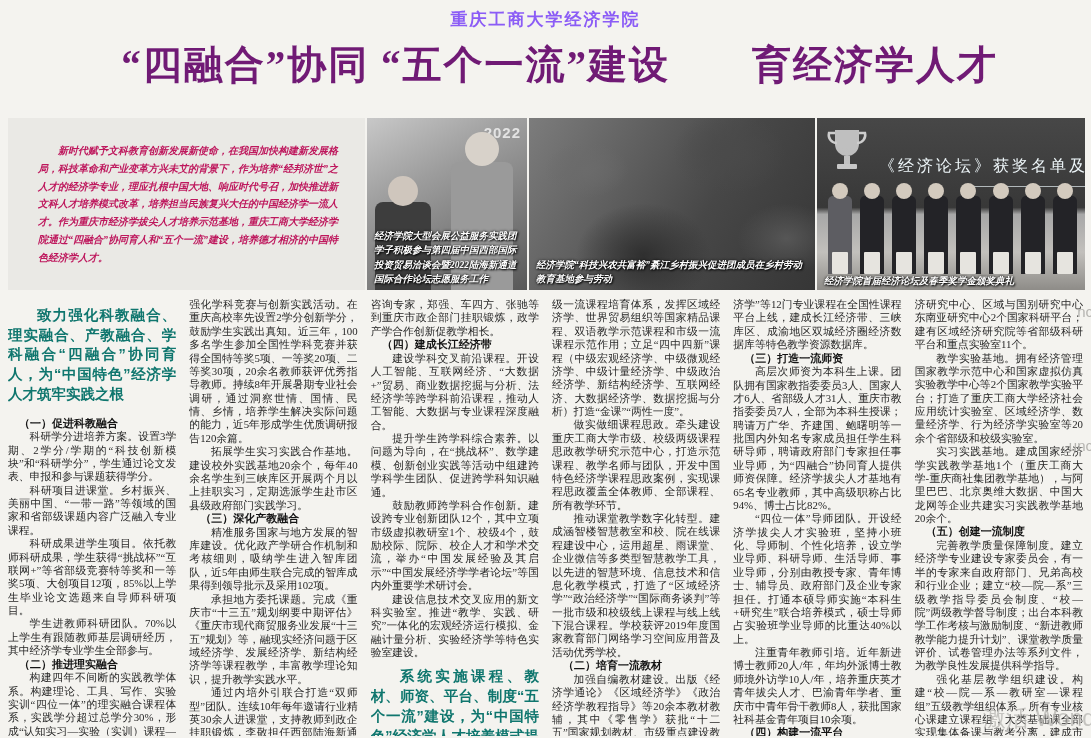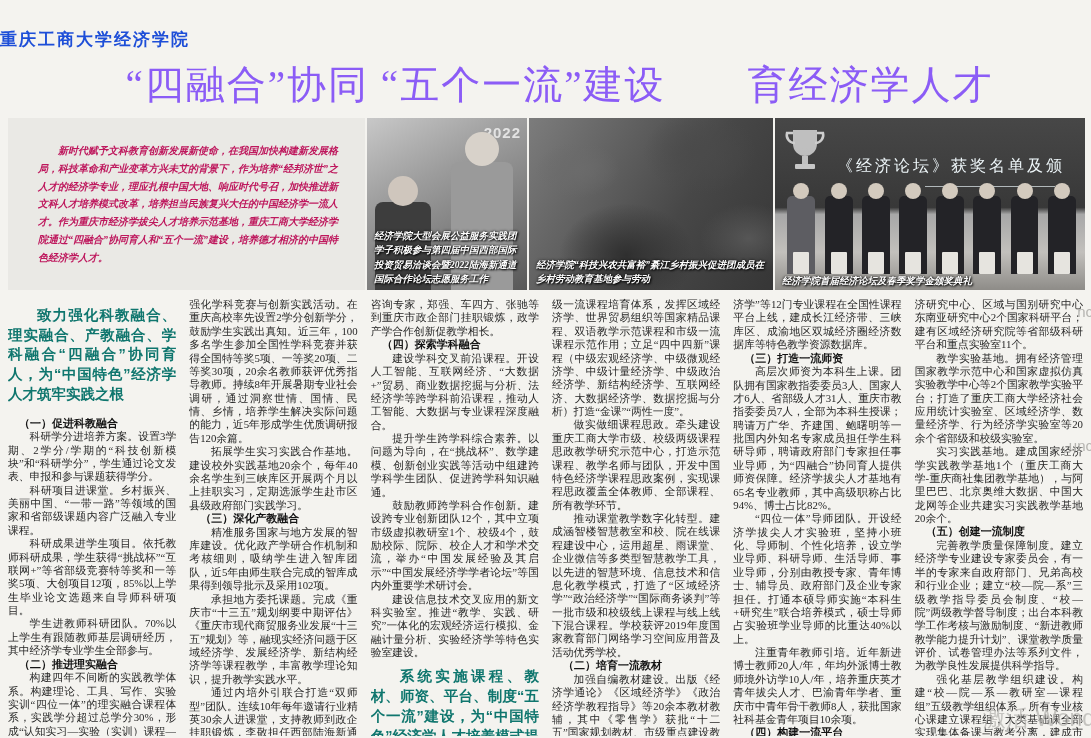--- a/index.html
+++ b/index.html
@@ -1,38 +1,38 @@
 <!DOCTYPE html>
 <html><head>
 <meta charset="utf-8">
 <style>
   * { margin:0; padding:0; box-sizing:border-box; }
   html,body { width:1091px; height:738px; }
   body { background:#f4f3ef; font-family:"Liberation Serif","DejaVu Serif",serif; color:#262626; overflow:hidden; position:relative; }
   .page { position:absolute; inset:0; }
 
-  .masthead { margin-top:28px; text-align:left; color:#1d4ed8; font-size:17px; font-weight:bold;
+  .masthead { margin-top:8px; text-align:center; color:#8b5cf6; font-size:17px; font-weight:bold;
               font-family:"Liberation Sans","DejaVu Sans",sans-serif; letter-spacing:2px; }
-  .headline { margin-top:7px; text-align:center; color:#8b5cf6; font-size:39px; font-weight:normal;
+  .headline { margin-top:7px; text-align:center; color:#701a75; font-size:39px; font-weight:bold;
               letter-spacing:2px; font-family:"Liberation Serif","DejaVu Serif",serif;padding-left:28px; }
 
   .strip { position:absolute; top:118px; left:8px; right:6px; height:172px; display:flex; gap:2px; }
   .intro { width:357px; flex:none; background:#eae9e5; padding:24px 26px 10px 30px; }
   .intro p { font-size:10px; line-height:1.78; font-style:italic; font-weight:bold; text-indent:2em; color:#be185d; }
 
   .photo { position:relative; overflow:hidden; background:#8a8a8a; flex:none; }
   .photo1 { width:160px; background:linear-gradient(150deg,#c8c8c8 0%,#9d9d9d 35%,#787878 70%,#585858 100%); }
   .photo1 .backdrop { position:absolute; top:6px; right:6px; color:#f0f0f0; opacity:.85; font-size:15px; font-weight:bold;
                       font-family:"Liberation Sans",sans-serif; letter-spacing:1px; }
   .fig { position:absolute; border-radius:8px 8px 0 0; }
   .fig-a { left:8px; bottom:0; width:56px; height:88px; background:#3d3d3d; }
   .fig-a::before { content:""; position:absolute; top:-26px; left:13px; width:30px; height:30px; border-radius:50%; background:#cfc6bd; }
   .fig-b { left:84px; bottom:0; width:62px; height:128px; background:#9a9a9a; }
   .fig-b::before { content:""; position:absolute; top:-30px; left:14px; width:34px; height:34px; border-radius:50%; background:#d8d2ca; }
-  .photo2 { width:244px;
+  .photo2 { width:286px;
     background:
       radial-gradient(60px 40px at 20% 30%, #6b6b6b, transparent 70%),
       radial-gradient(80px 60px at 70% 20%, #4a4a4a, transparent 70%),
       radial-gradient(90px 70px at 40% 80%, #2f2f2f, transparent 75%),
       radial-gradient(70px 50px at 90% 70%, #565656, transparent 70%),
       linear-gradient(120deg,#7c7c7c,#474747 60%,#363636); }
   .photo3 { flex:1;
     background:linear-gradient(180deg,#474747 0%,#383838 52%, #a7a7a7 56%, #c2c0bc 78%, #8e8c88 100%); }
   .trophy { position:absolute; top:8px; left:8px; opacity:.9; }
   .banner { position:absolute; top:38px; left:62px; right:0; color:#eef6f9; font-weight:normal; font-size:16px;
@@ -127,21 +127,21 @@
     <section class="col">
         <div class="blk pc">强化学科竞赛与创新实践活动。在重庆高校率先设置2学分创新学分，鼓励学生实践出真知。近三年，100多名学生参加全国性学科竞赛并获得全国特等奖5项、一等奖20项、二等奖30项，20余名教师获评优秀指导教师。持续8年开展暑期专业社会调研，通过洞察世情、国情、民情、乡情，培养学生解决实际问题的能力，近5年形成学生优质调研报告120余篇。</div>
         <div class="blk p">拓展学生实习实践合作基地。建设校外实践基地20余个，每年40余名学生到三峡库区开展两个月以上挂职实习，定期选派学生赴市区县级政府部门实践学习。</div>
         <div class="blk h2">（三）深化产教融合</div>
         <div class="blk p">精准服务国家与地方发展的智库建设。优化政产学研合作机制和考核细则，吸纳学生进入智库团队，近5年由师生联合完成的智库成果得到领导批示及采用102项。</div>
         <div class="blk p">承担地方委托课题。完成《重庆市“十三五”规划纲要中期评估》《重庆市现代商贸服务业发展“十三五”规划》等，融现实经济问题于区域经济学、发展经济学、新结构经济学等课程教学，丰富教学理论知识，提升教学实践水平。</div>
         <div class="blk p">通过内培外引联合打造“双师型”团队。连续10年每年邀请行业精英30余人进课堂，支持教师到政企挂职锻炼，李敬担任西部陆海新通道建设专家、曾庆均担任重庆市商贸流通</div>
       </section>
     <section class="col">
         <div class="blk pc">咨询专家，郑强、车四方、张驰等到重庆市政企部门挂职锻炼，政学产学合作创新促教学相长。</div>
-        <div class="blk h2">（四）探索学科融合</div>
+        <div class="blk h2">（四）建成长江经济带</div>
         <div class="blk p">建设学科交叉前沿课程。开设人工智能、互联网经济、“大数据+”贸易、商业数据挖掘与分析、法经济学等跨学科前沿课程，推动人工智能、大数据与专业课程深度融合。</div>
         <div class="blk p">提升学生跨学科综合素养。以问题为导向，在“挑战杯”、数学建模、创新创业实践等活动中组建跨学科学生团队、促进跨学科知识融通。</div>
         <div class="blk p">鼓励教师跨学科合作创新。建设跨专业创新团队12个，其中立项市级虚拟教研室1个、校级4个，鼓励校际、院际、校企人才和学术交流，举办“中国发展经验及其启示”“中国发展经济学学者论坛”等国内外重要学术研讨会。</div>
         <div class="blk p">建设信息技术交叉应用的新文科实验室。推进“教学、实践、研究”一体化的宏观经济运行模拟、金融计量分析、实验经济学等特色实验室建设。</div>
         <div class="blk h1">系统实施课程、教材、师资、平台、制度“五个一流”建设，为“中国特色”经济学人才培养模式提供坚实保障，创新夯实质量之本</div>
       </section>
     <section class="col">
         <div class="blk pc">级一流课程培育体系，发挥区域经济学、世界贸易组织等国家精品课程、双语教学示范课程和市级一流课程示范作用；立足“四中四新”课程（中级宏观经济学、中级微观经济学、中级计量经济学、中级政治经济学、新结构经济学、互联网经济、大数据经济学、数据挖掘与分析）打造“金课”“两性一度”。</div>
         <div class="blk p">做实做细课程思政。牵头建设重庆工商大学市级、校级两级课程思政教学研究示范中心，打造示范课程、教学名师与团队，开发中国特色经济学课程思政案例，实现课程思政覆盖全体教师、全部课程、所有教学环节。</div>
         <div class="blk p">推动课堂教学数字化转型。建成涵智楼智慧教室和校、院在线课程建设中心，运用超星、雨课堂、企业微信等多类型智慧教学工具，以先进的智慧环境、信息技术和信息化教学模式，打造了“区域经济学”“政治经济学”“国际商务谈判”等一批市级和校级线上课程与线上线下混合课程。学校获评2019年度国家教育部门网络学习空间应用普及活动优秀学校。</div>

